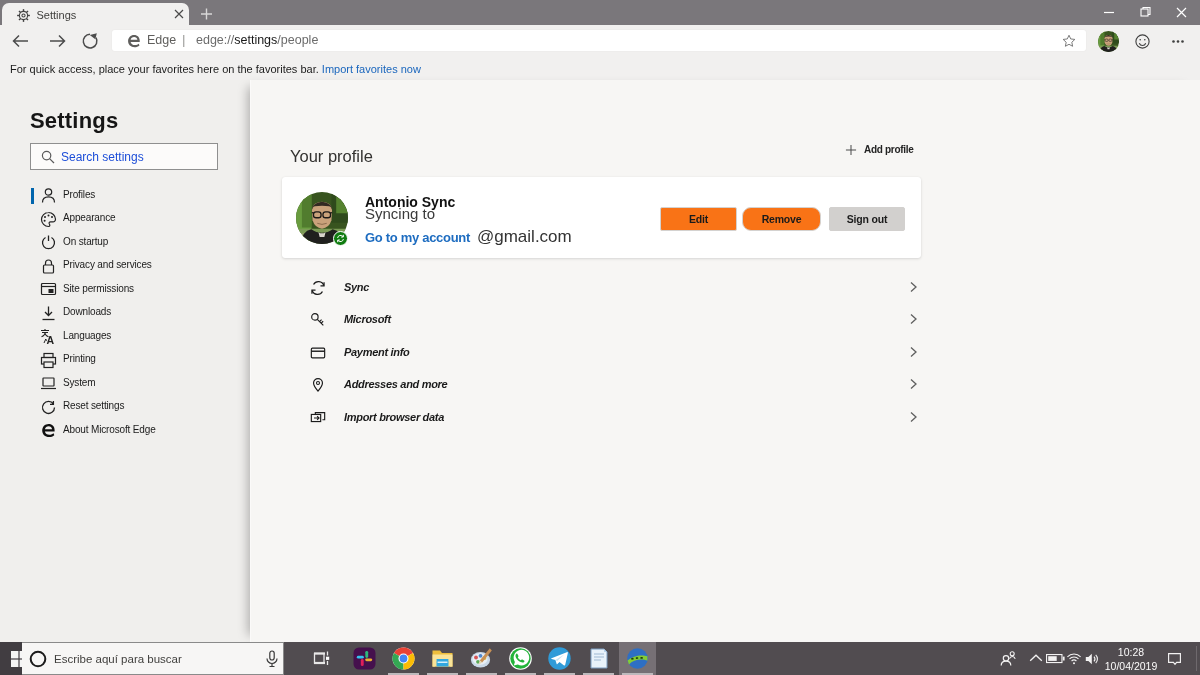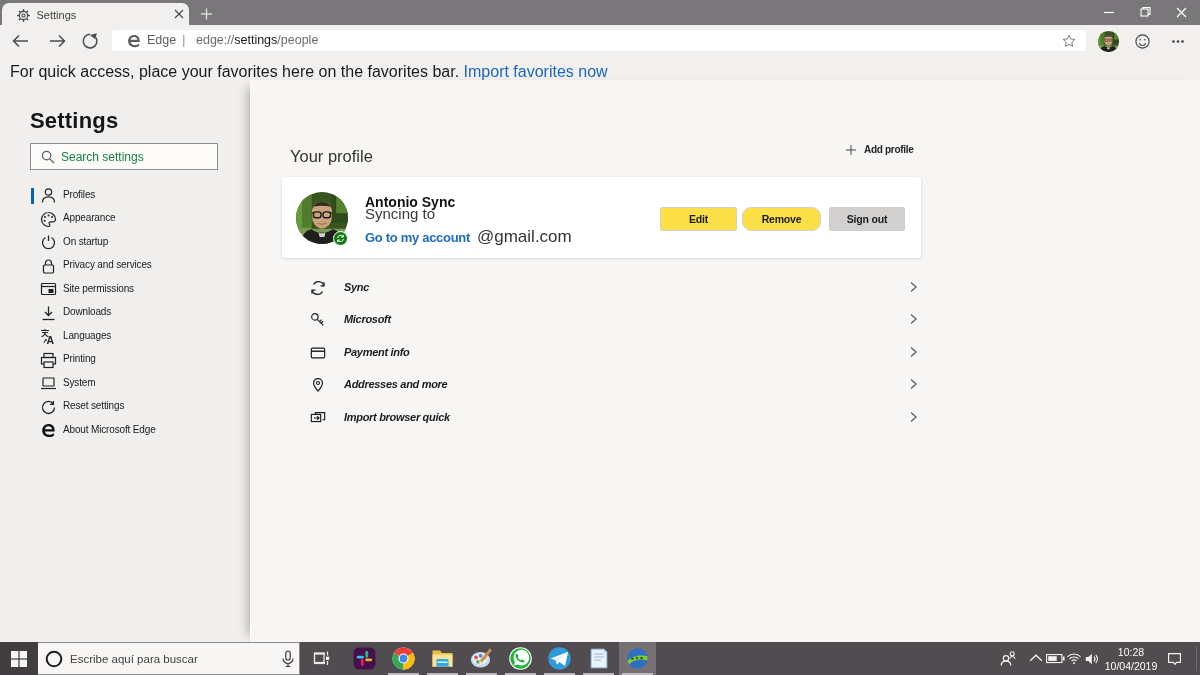--- a/index.html
+++ b/index.html
@@ -12,57 +12,57 @@
   #tab { left:2px; top:3px; width:187px; height:22px; background:#f1f0ef; border-radius:7px 7px 0 0; }
   #tab .tabtxt { position:absolute; left:34.5px; top:5.5px; font-size:11px; color:#3f3e3c; }
   #newtab { left:190px; top:3px; width:33px; height:22px; color:#dedddd; }
 
   
   #navbar { left:0; top:25px; width:1200px; height:32px; background:#f1f0ef; }
   #addressbar { left:112px; top:29.5px; width:974px; height:21px; background:#ffffff; border-radius:3px; box-shadow:0 0 0 1px #eeedec; }
   .urltxt { position:absolute; top:33px; font-size:12.5px; color:#6b6b6b; }
 
   
-  #favbar { left:0; top:57px; width:1200px; height:23px; background:#f1f0ef; font-size:16px; color:#1b1b1b;padding-left:40px; }
+  #favbar { left:0; top:57px; width:1200px; height:23px; background:#f1f0ef; font-size:11px; color:#1b1b1b;padding-left:40px; }
   #favbar span.link { color:#1a66bd; }
 
   
   #sidebar { left:0; top:80px; width:250px; height:562px; background:#f0efed; }
   #content { left:250px; top:80px; width:950px; height:562px; background:#f7f6f4; box-shadow:-9px 0 10px -7px rgba(0,0,0,0.28); border-left:1px solid #fbfaf9; }
 
   #sb-title { left:30px; top:108px; font-size:22px; font-weight:700; color:#161616; letter-spacing:0.2px; }
   #sb-search { left:30px; top:143px; width:188px; height:27px; background:#fcfbfa; border:1px solid #8f8f8f; }
-  #sb-search .ph { position:absolute; left:30px; top:6px; font-size:12px; color:#15803d; }
+  #sb-search .ph { position:absolute; left:30px; top:6px; font-size:12px; color:#1d4ed8; }
   .sbitem { position:absolute; left:0; width:250px; height:23.5px; }
   .sbitem .lbl { position:absolute; left:63px; top:4.5px; font-size:10px; letter-spacing:-0.15px; color:#1b1b1b; }
   .sbitem .ico { position:absolute; left:40px; top:3px; width:17px; height:17px; }
   #accent { left:31px; top:188px; width:3px; height:16px; background:#0165ad; }
 
   
   #yourprofile { left:290px; top:147px; font-size:16.5px; color:#333230; }
   #addprofile { left:845px; top:141px; color:#333333; font-size:10px; font-weight:700; letter-spacing:-0.3px; color:#242424; }
   #card { left:282px; top:177px; width:639px; height:81px; background:#ffffff; border-radius:3px; box-shadow:0 1px 3px rgba(0,0,0,0.13), 0 0 1px rgba(0,0,0,0.08); }
   #pname { left:365px; top:194px; font-size:14px; font-weight:700; color:#111111; }
   #psync { left:365px; top:205px; font-size:15px; color:#3a3a3a; }
   #pmail { left:477px; top:218px; font-size:17px; color:#333333;margin-top:9px; }
   #plink { left:365px; top:230px; font-size:13px; font-weight:700; letter-spacing:-0.3px; color:#1d6cc0; }
-  .btn { position:absolute; top:207px; height:24px; line-height:23px; background:#fde047; border:1px solid #d4d2d0; border-radius:2px; font-size:10.5px; font-weight:700; letter-spacing:-0.2px; color:#1b1b1b; text-align:center; }
+  .btn { position:absolute; top:207px; height:24px; line-height:23px; background:#f97316; border:1px solid #d4d2d0; border-radius:2px; font-size:10.5px; font-weight:700; letter-spacing:-0.2px; color:#1b1b1b; text-align:center; }
   #btn-edit { left:660px; width:77px; }
   #btn-remove { left:742px; width:79px;border-radius:9px; }
   #btn-signout { left:829px; width:76px; background:#d2d0ce; border-color:#d2d0ce; }
 
   .row { position:absolute; left:294px; width:640px; height:32.5px;font-style:italic; }
   .row .rlbl { position:absolute; left:50px; top:9px; font-size:11px; font-weight:700; letter-spacing:-0.3px; color:#1b1b1b; }
   .row .rico { position:absolute; left:16px; top:8px; width:16px; height:16px; }
   .row .chev { position:absolute; left:612px; top:8px; width:14px; height:14px; }
 
   
   #taskbar { left:0; top:642px; width:1200px; height:33px; background:#514c50; }
   #startbtn { left:0; top:642px; width:38px; height:33px; background:#413d41; }
-  #tsearch { left:38px; top:0px; width:262px; height:33px; background:#f7f6f5; border:1px solid #8a8a8a; border-left:none; }
+  #tsearch { left:22px; top:0px; width:262px; height:33px; background:#f7f6f5; border:1px solid #8a8a8a; border-left:none; }
   #tsearch .stxt { position:absolute; left:32px; top:10px; font-size:11.5px; color:#42413f; }
   .ticon { position:absolute; top:646px; width:25px; height:25px; }
   .uline { position:absolute; top:673px; height:2px; background:#bdb9bc; }
   #activeslot { left:619px; top:642px; width:37px; height:33px; background:#767075; }
   #clock { left:1096px; top:645px; width:70px; text-align:center; font-size:10.5px; color:#fcfbfb; line-height:14px; }
 </style>
 </head>
 <body>
 
 <div class="abs" id="titlebar"></div>
@@ -296,21 +296,21 @@
       <svg class="chev" viewBox="0 0 14 14">
         <path d="M5 2.5 L10 7 L5 11.5" fill="none" stroke="#5f5f5f" stroke-width="1.3"></path>
       </svg>
     </div>
     <div class="row" style="top:401.9px">
       <svg class="rico" viewBox="0 0 18 18">
         <path d="M6 5 V3 H16.5 V11 H14" fill="none" stroke="#1b1b1b" stroke-width="1.3"></path>
         <rect x="1.5" y="5" width="10.5" height="8" fill="none" stroke="#1b1b1b" stroke-width="1.3"></rect>
         <path d="M4.5 9 H10 M8 7 L10.2 9 L8 11" fill="none" stroke="#1b1b1b" stroke-width="1.2"></path>
       </svg>
-      <span class="rlbl">Import browser quick</span>
+      <span class="rlbl">Import browser data</span>
       <svg class="chev" viewBox="0 0 14 14">
         <path d="M5 2.5 L10 7 L5 11.5" fill="none" stroke="#5f5f5f" stroke-width="1.3"></path>
       </svg>
     </div>
   </div>
 
 <div class="abs" id="taskbar"></div>
 <div class="abs" id="startbtn">
   <svg style="position:absolute;left:11px;top:9px" width="16" height="16" viewBox="0 0 16 16">
     <rect x="0" y="0" width="7.4" height="7.4" fill="#f5f5f5"></rect>

